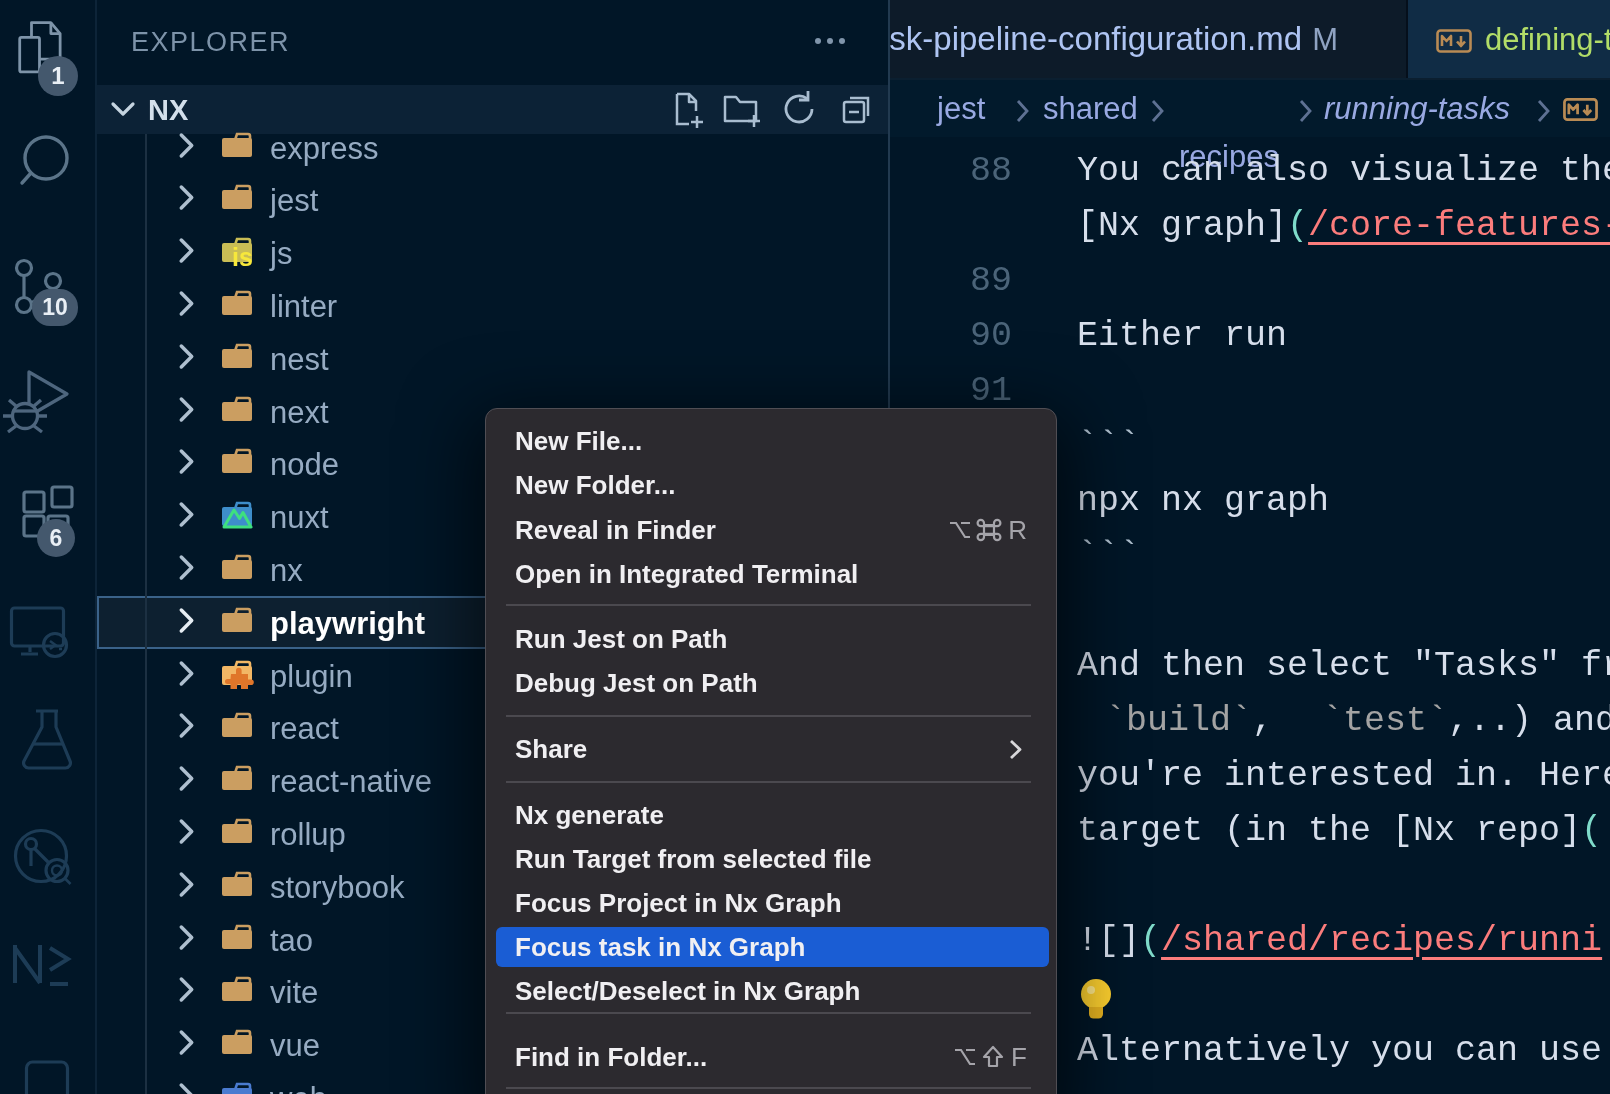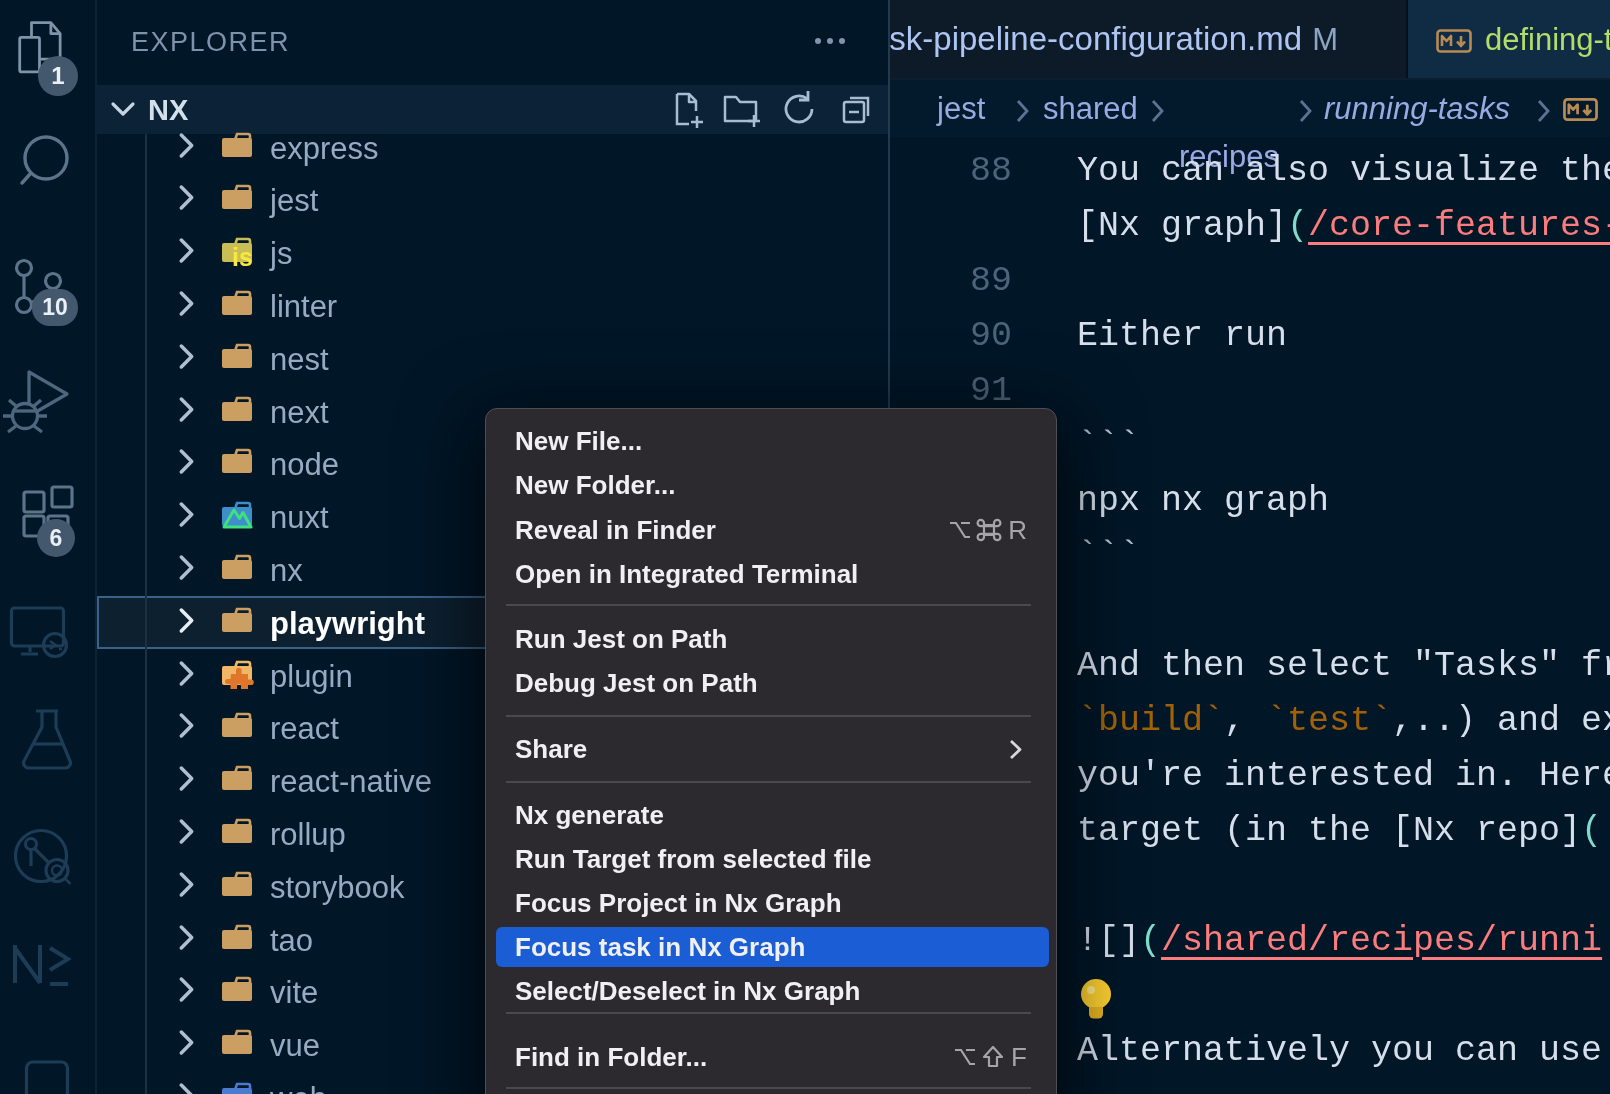--- a/index.html
+++ b/index.html
@@ -26,21 +26,21 @@
   #tabs{position:absolute;left:0;top:0;width:722px;height:78px;background:#050f1b;border-bottom:2px solid #0b1f30;}
   #tab1{position:absolute;left:0;top:0;width:516px;height:78px;background:#0d1b29;overflow:hidden;}
   #tab2{position:absolute;left:518px;top:0;width:204px;height:78px;background:#102c45;overflow:hidden;}
   #crumbs{position:absolute;left:0;top:80px;width:722px;height:57px;background:#021a2c;}
   .crumb{font-size:31px;color:#99a9e2;}
   #code{position:absolute;left:0;top:137px;width:722px;height:957px;
     font-family:"Liberation Mono",monospace;font-size:35px;}
   .cl{position:absolute;white-space:pre;color:#d6deeb;}
   .ln{position:absolute;width:125px;text-align:right;color:#4b6479;}
   .teal{color:#7fdbca;} .salmon{color:#fb7c7c;text-decoration:underline;text-underline-offset:7px;text-decoration-thickness:3px;}
-  .green{color:#a16207;} .fence{color:#aebfce;}
+  .green{color:#a3a3a3;margin-left:28px;} .fence{color:#aebfce;}
   
   #menu{left:485px;top:408px;width:572px;height:712px;background:#2c2a2f;border-radius:12px;
     box-shadow:0 18px 70px 12px rgba(0,0,0,.62);border:1px solid #504e54;box-sizing:border-box;}
   .mi{position:absolute;left:29px;font-size:26px;color:#f0eff2;height:44px;line-height:44px;white-space:pre;font-weight:bold;}
   .msep{position:absolute;left:20px;width:525px;height:2px;background:#4b494f;}
   .msc{position:absolute;font-size:26px;color:#a5a4aa;height:44px;line-height:44px;}
   #mhl{position:absolute;left:10px;top:518px;width:553px;height:40px;background:#1a5dd4;border-radius:6px;}
 </style>
 </head>
 <body>

